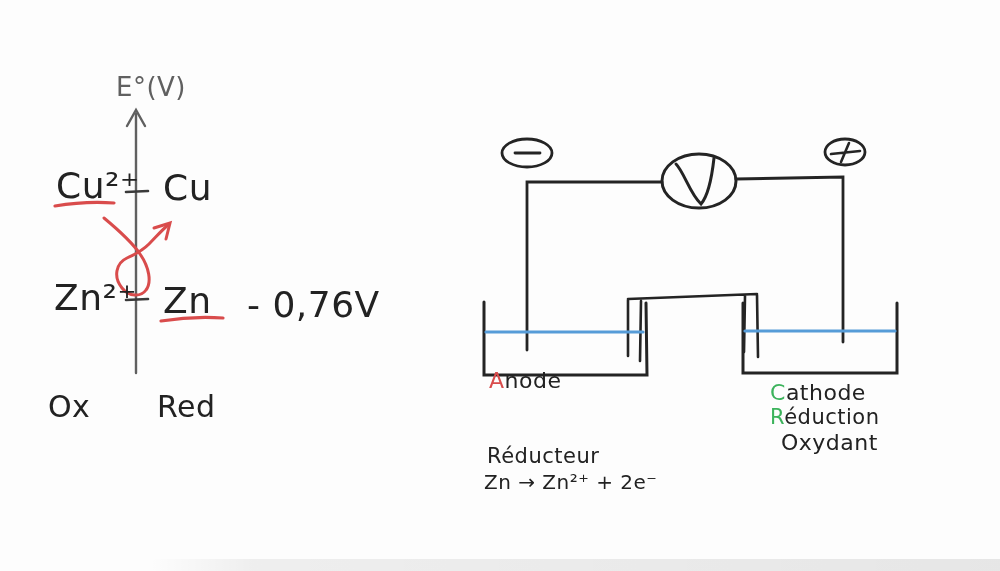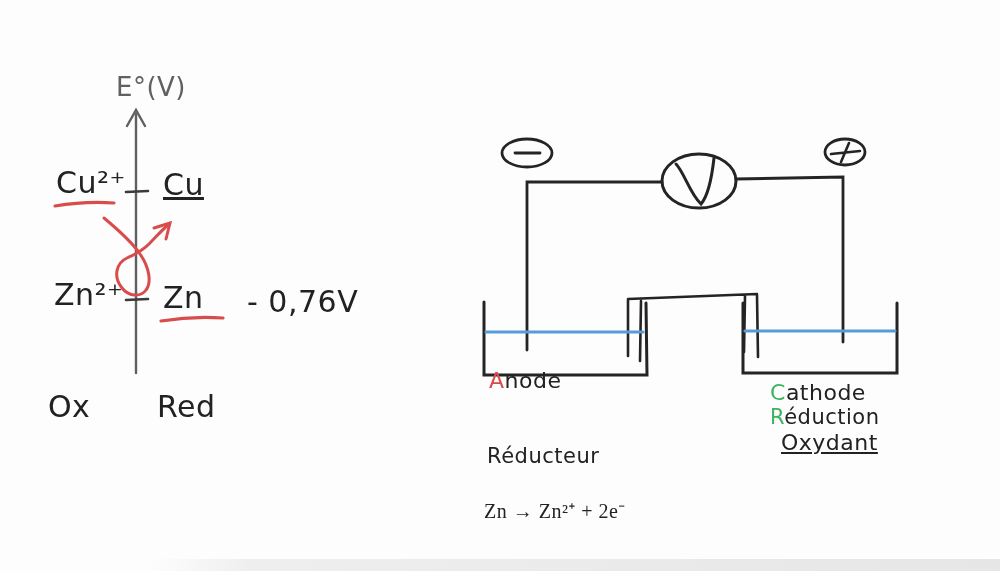--- a/index.html
+++ b/index.html
@@ -6,21 +6,21 @@
   .canvas{
     position:relative;width:1000px;height:571px;overflow:hidden;
     background:#fdfdfd;
     font-family:"DejaVu Sans", sans-serif;
   }
   svg.drawing{position:absolute;left:0;top:0;width:1000px;height:571px;}
   .txt{position:absolute;line-height:1;color:#222;letter-spacing:.5px;white-space:nowrap;}
   .grey{color:#606060;}
   .red{color:#d94c4c;}
   .green{color:#3cb35c;}
-  .s27{font-size:30px;text-align:right;}
+  .s27{font-size:36px;text-align:right;}
   .s30{font-size:30px;}
   .s26{font-size:26px;}
   .s22{font-size:22px;}
   .s21{font-size:21px;}
   .s20{font-size:20px;}
   .s19{font-size:19px;}
   .progress{
     position:absolute;left:150px;right:0;bottom:0;height:12px;
     border-radius:8px 0 0 8px;
     background:linear-gradient(90deg, rgba(0,0,0,0) 0%, rgba(0,0,0,0.06) 12%, rgba(0,0,0,0.09) 100%);
@@ -67,31 +67,31 @@
 
     <g fill="none" stroke-linecap="round">
       <path d="M486 332 L643 332" stroke-width="3.2" stroke="#569cd8"></path>
       <path d="M745 331 L895 331" stroke-width="3.2" stroke="#569cd8"></path>
     </g>
   </svg>
 
   <div class="txt grey s26" style="left:116px;top:74px;">E°(V)</div>
 
   <div class="txt s27" style="left:56px;top:168px;">Cu²⁺</div>
-  <div class="txt s27" style="left:163px;top:170px;text-decoration:underline;">Cu</div>
+  <div class="txt s27" style="left:163px;top:170px;">Cu</div>
 
   <div class="txt s27" style="left:54px;top:280px;">Zn²⁺</div>
   <div class="txt s27" style="left:163px;top:283px;">Zn</div>
   <div class="txt s27" style="left:247px;top:287px;">- 0,76V</div>
 
   <div class="txt s30" style="left:48px;top:392px;">Ox</div>
   <div class="txt s30" style="left:157px;top:392px;">Red</div>
 
   <div class="txt s22" style="left:489px;top:370px;"><span class="red">A</span><span>node</span></div>
   <div class="txt s21" style="left:487px;top:446px;">Réducteur</div>
-  <div class="txt s20" style="left:484px;top:501px;font-family:Liberation Serif, serif;">Zn → Zn²⁺ + 2e⁻</div>
+  <div class="txt s20" style="left:484px;top:472px;">Zn → Zn²⁺ + 2e⁻</div>
 
   <div class="txt s22" style="left:770px;top:382px;"><span class="green">C</span><span>athode</span></div>
   <div class="txt s21" style="left:770px;top:407px;"><span class="green">R</span><span>éduction</span></div>
-  <div class="txt s22" style="left:781px;top:432px;text-decoration:underline;">Oxydant</div>
+  <div class="txt s22" style="left:781px;top:432px;">Oxydant</div>
 
   <div class="progress"></div>
 </div>
 
 </body></html>

